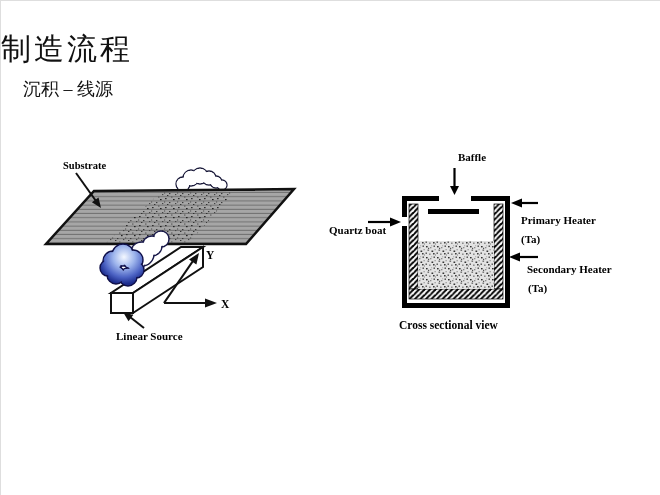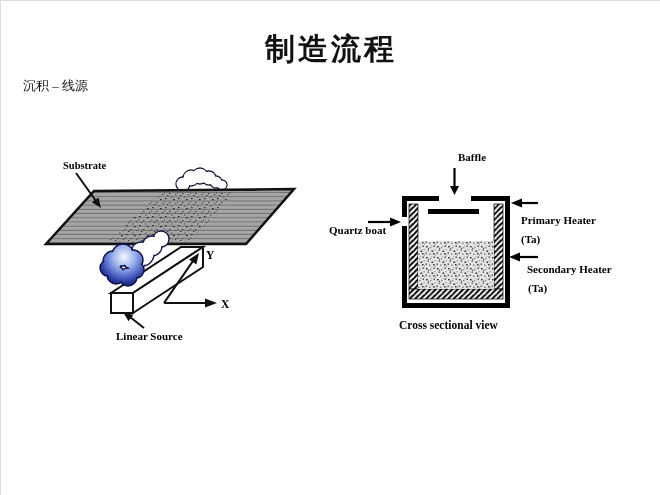--- a/index.html
+++ b/index.html
@@ -2,25 +2,25 @@
 <html><head>
 <meta charset="utf-8">
 <style>
   html,body { margin:0; padding:0; background:#ffffff; }
   .slide {
     position:relative; width:660px; height:495px; background:#ffffff;
     border:1px solid #dededе; border:1px solid #dedede; overflow:hidden;
     font-family:"Liberation Serif","DejaVu Serif",serif; color:#111;
   }
   .title {
-    position:absolute; top:28px; left:0; width:100%; text-align:center;
-    font-size:30px; letter-spacing:3px; font-weight:700;
+    position:absolute; top:28px; left:0; width:100%; 
+    font-size:30px; letter-spacing:3px; font-weight:400;
   }
   .subtitle {
-    position:absolute; top:76px; left:22px; font-size:13px; font-weight:400;
+    position:absolute; top:76px; left:22px; font-size:18px; font-weight:400;
   }
   .diagram { position:absolute; }
   #left-diagram  { left:20px;  top:150px; }
   #right-diagram { left:325px; top:145px; }
   svg text { fill:#000; }
   .lbl  { font-family:"Liberation Serif","DejaVu Serif",serif; font-weight:bold; }
 </style>
 </head>
 <body>
 

